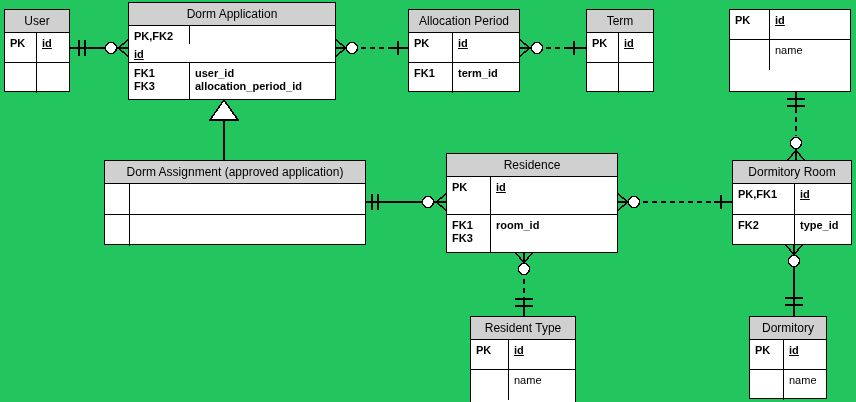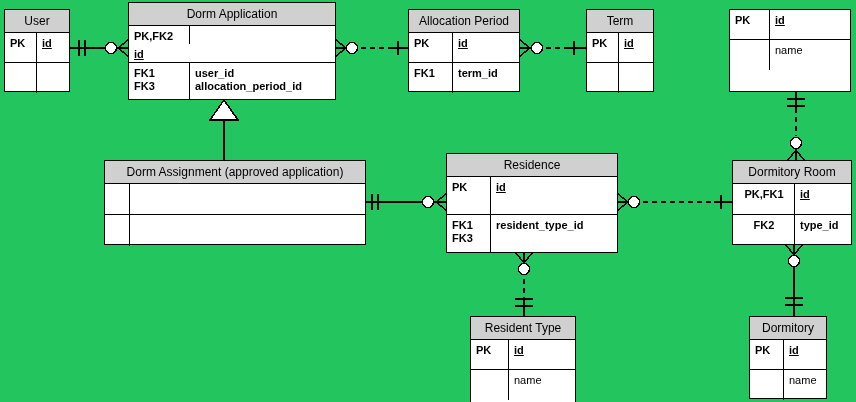--- a/index.html
+++ b/index.html
@@ -298,36 +298,36 @@
           <div class="cell-attr">
             <span class="attr-line cell-attr pk" style="padding: 0px; display: block;">id</span>
           </div>
         </div>
         <div class="ent-row last" style="height: 38px;">
           <div class="cell-key" style="width: 44px;">
             <span class="attr-line">FK1</span>
             <span class="attr-line">FK3</span>
           </div>
           <div class="cell-attr">
-            <span class="attr-line cell-attr fk" style="padding: 0px; display: block;">resident_type_id</span>
+            <span class="attr-line cell-attr fk" style="padding: 0px; display: block;">room_id</span>
           </div>
         </div>
       </div>
       <div class="entity" style="left: 732px; top: 160px; width: 120px; height: 85px;">
         <div class="ent-title">Dormitory Room</div>
         <div class="ent-row" style="height: 31px;">
-          <div class="cell-key" style="width: 62px; text-align: center;">
+          <div class="cell-key" style="width: 62px;">
             <span class="attr-line">PK,FK1</span>
           </div>
           <div class="cell-attr">
             <span class="attr-line cell-attr pk" style="padding: 0px; display: block;">id</span>
           </div>
         </div>
         <div class="ent-row last" style="height: 31px;">
-          <div class="cell-key" style="width: 62px; text-align: center;">
+          <div class="cell-key" style="width: 62px;">
             <span class="attr-line">FK2</span>
           </div>
           <div class="cell-attr">
             <span class="attr-line cell-attr fk" style="padding: 0px; display: block;">type_id</span>
           </div>
         </div>
       </div>
       <div class="entity" style="left: 470px; top: 316px; width: 106px; height: 94px;">
         <div class="ent-title">Resident Type</div>
         <div class="ent-row" style="height: 30px;">

